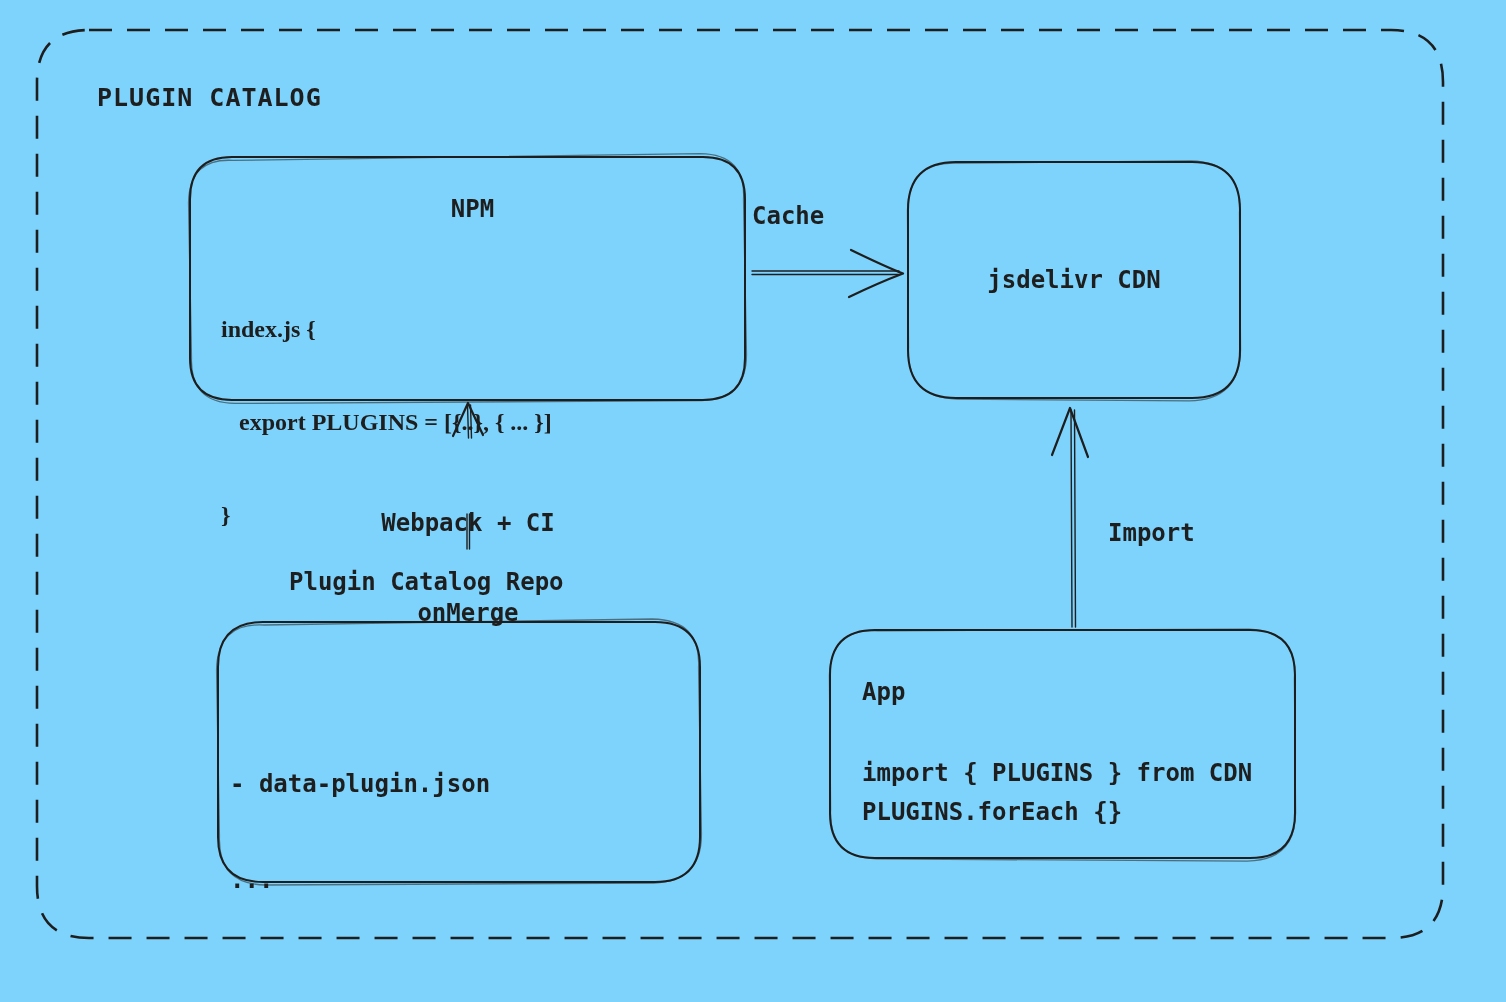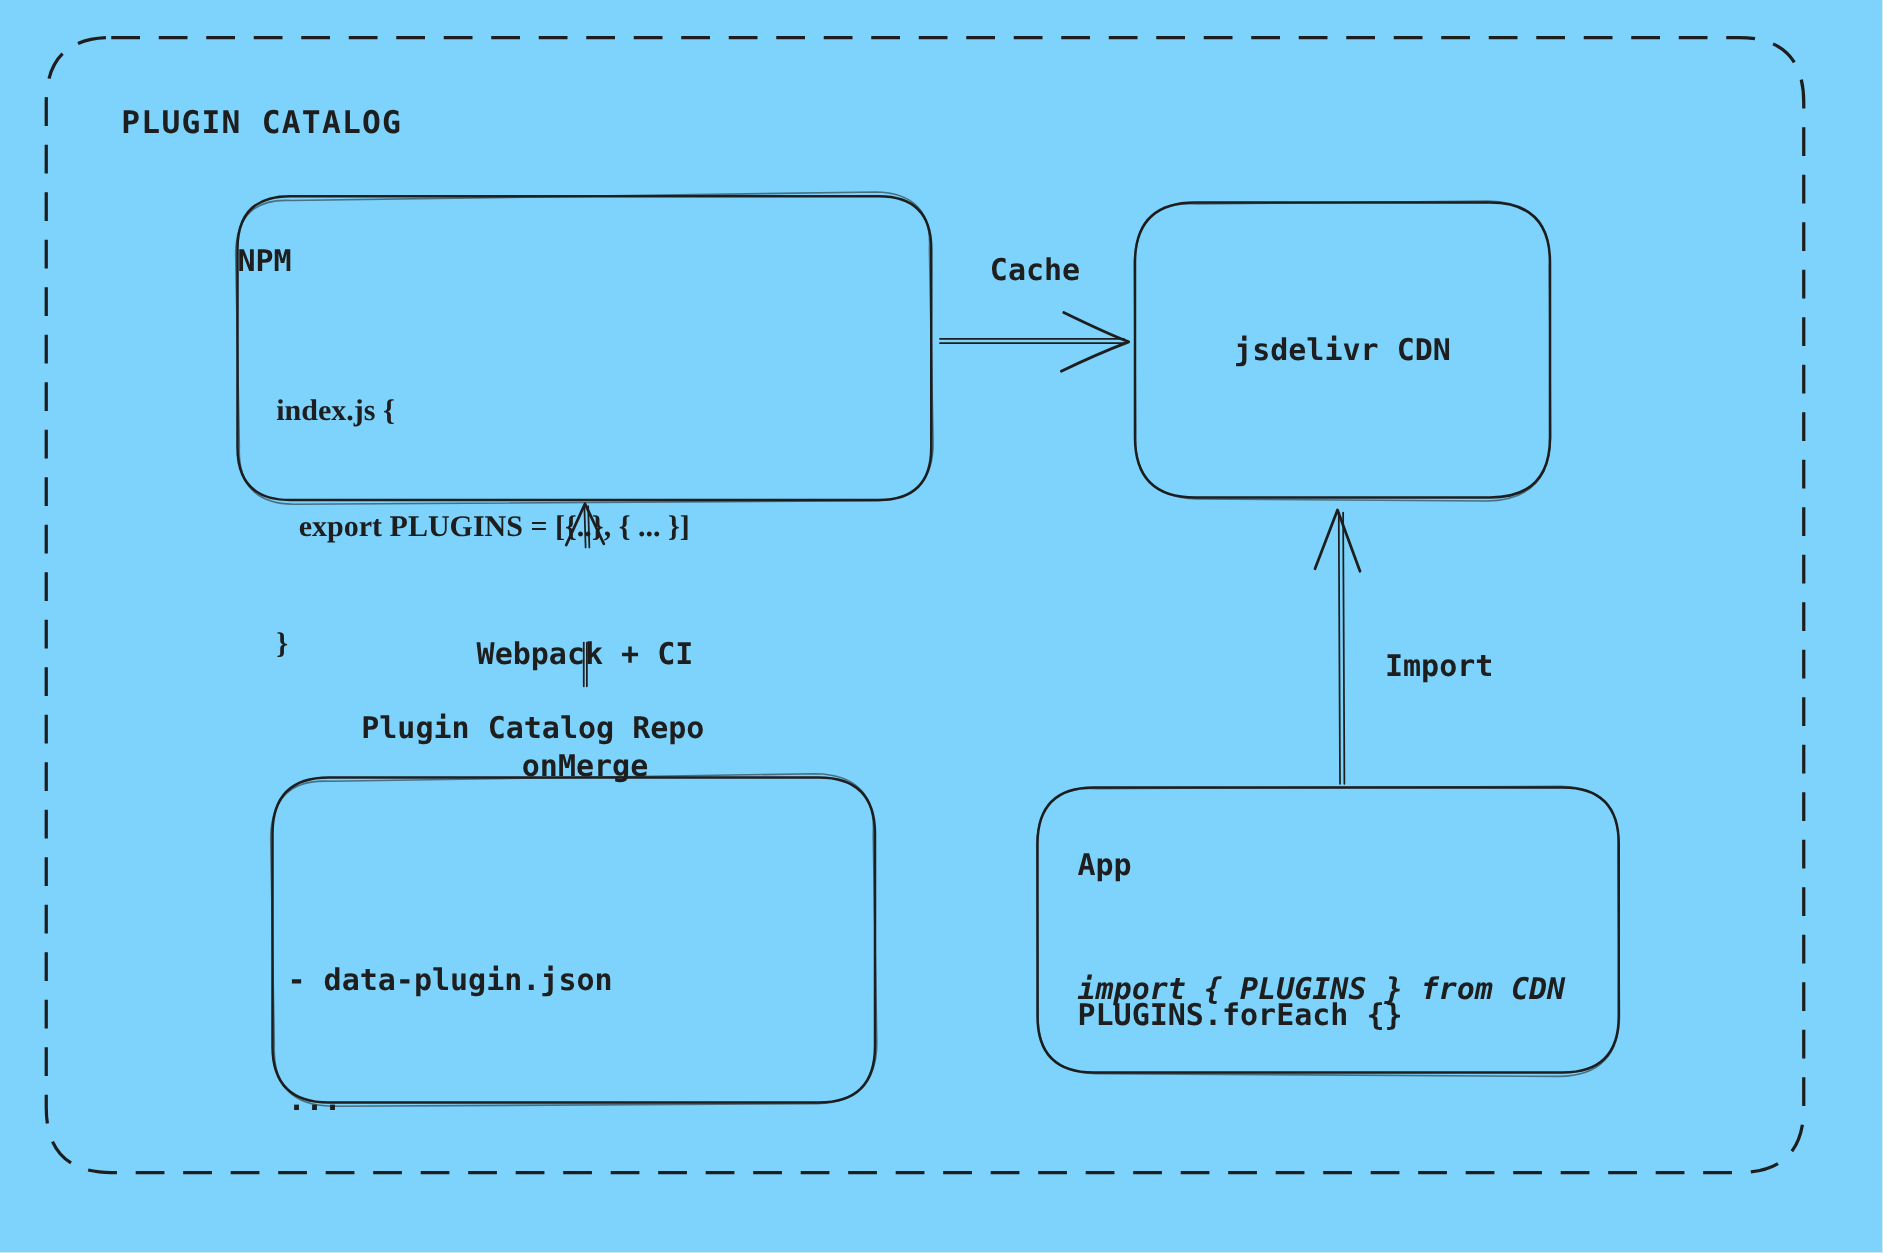--- a/index.html
+++ b/index.html
@@ -16,29 +16,29 @@
   .t {
     position: absolute;
     font-family: "DejaVu Sans Mono", "Liberation Mono", monospace;
     font-size: 24px;
     font-weight: 600;
     color: #1e1e1e;
     white-space: pre;
     line-height: 31px;
   }
   .frame-title { left: 97px; top: 82px; font-size: 25px; letter-spacing: 1px; }
-  .npm-title   { left: 190px; top: 194px; width: 565px; }
+  .npm-title   { left: 190px; top: 194px; width: 565px; text-align: center; }
   .npm-code    { left: 221px; top: 252px; font-family: Liberation Serif, serif; }
-  .cache-label { left: 752px; top: 201px; width: 152px; text-align: center; }
+  .cache-label { left: 752px; top: 201px; width: 152px; text-align: left; }
   .cdn-label   { left: 908px; top: 265px; width: 332px; text-align: center; }
   .build-label { left: 318px; top: 448px; width: 300px; text-align: center; line-height: 30px; }
   .repo-label  { left: 289px; top: 567px; }
   .repo-files  { left: 230px; top: 704px; line-height: 32px; }
   .app-title   { left: 862px; top: 677px; }
-  .app-line1   { left: 862px; top: 776px; font-style: italic; }
+  .app-line1   { left: 862px; top: 758px; }
   .app-line2   { left: 862px; top: 797px; }
   .import-label{ left: 1108px; top: 518px; }
   .stroke-main   { fill: none; stroke: #1e1e1e; stroke-width: 2; stroke-linecap: round; }
   .stroke-sketch { fill: none; stroke: #1e1e1e; stroke-width: 1.3; opacity: 0.55; stroke-linecap: round; }
   .stroke-dash   { fill: none; stroke: #1e1e1e; stroke-width: 2.6; stroke-dasharray: 23 15; }
   .stroke-arrow  { fill: none; stroke: #1e1e1e; stroke-width: 2.2; stroke-linecap: round; stroke-linejoin: round; }
   .stroke-thin   { fill: none; stroke: #1e1e1e; stroke-width: 1.4; stroke-linecap: round; }
 </style>
 </head>
 <body>

